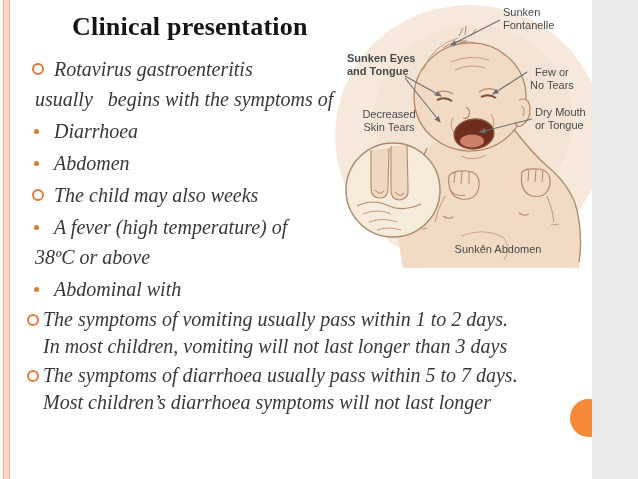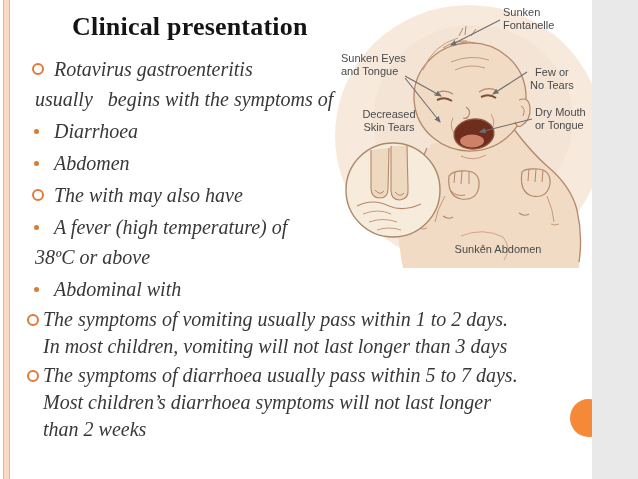--- a/index.html
+++ b/index.html
@@ -134,21 +134,21 @@
       <path d="M72,76 L108,96" fill="none" stroke="#6e6e6e" stroke-width="1.1" marker-end="url(#arr)"></path>
       <path d="M72,78 L107,122" fill="none" stroke="#6e6e6e" stroke-width="1.1" marker-end="url(#arr)"></path>
       <path d="M194,72 L160,94" fill="none" stroke="#6e6e6e" stroke-width="1.1" marker-end="url(#arr)"></path>
       <path d="M199,119 L147,132" fill="none" stroke="#6e6e6e" stroke-width="1.1" marker-end="url(#arr)"></path>
     </svg>
 
     <div class="dlabel" style="left:170px;top:6px;">
       <span>Sunken</span>
       <span>Fontanelle</span>
     </div>
-    <div class="dlabel" style="left:8px;top:52px;">
+    <div class="dlabel" style="left:14px;top:52px;font-weight:bold;">
       <span>Sunken Eyes</span>
       <span>and Tongue</span>
     </div>
     <div class="dlabel" style="left:197px;top:66px;text-align:center;">
       <span>Few or</span>
       <span>No Tears</span>
     </div>
     <div class="dlabel center" style="left:18px;top:108px;width:76px;">
       <span>Decreased</span>
       <span>Skin Tears</span>
@@ -171,37 +171,36 @@
 
     <div class="item">
       <div class="bline"><span class="mk dot"></span><span>Diarrhoea</span></div>
     </div>
 
     <div class="item">
       <div class="bline"><span class="mk dot"></span><span>Abdomen</span></div>
     </div>
 
     <div class="item">
-      <div class="bline"><span class="mk ring"></span><span>The with may also have</span></div>
+      <div class="bline"><span class="mk ring"></span><span>The child may also weeks</span></div>
     </div>
 
     <div class="item">
       <div class="bline"><span class="mk dot"></span><span>A fever (high temperature) of</span></div>
       <div class="bline cont-margin">38ºC or above</div>
     </div>
 
     <div class="item">
       <div class="bline"><span class="mk dot"></span><span>Abdominal with</span></div>
     </div>
 
     <div class="item tight">
       <div class="bline"><span class="mk ring"></span><span>The symptoms of vomiting usually pass within 1 to 2 days.</span></div>
       <div class="bline cont-margin">In most children, vomiting will not last longer than 3 days</div>
     </div>
 
     <div class="item tight">
       <div class="bline"><span class="mk ring"></span><span>The symptoms of diarrhoea usually pass within 5 to 7 days.</span></div>
       <div class="bline cont-margin">Most children’s diarrhoea symptoms will not last longer</div>
-      <div class="bline cont-margin">than 2 weeks</div>
     </div>
 
   </div>
 </div>
 
 </body></html>

